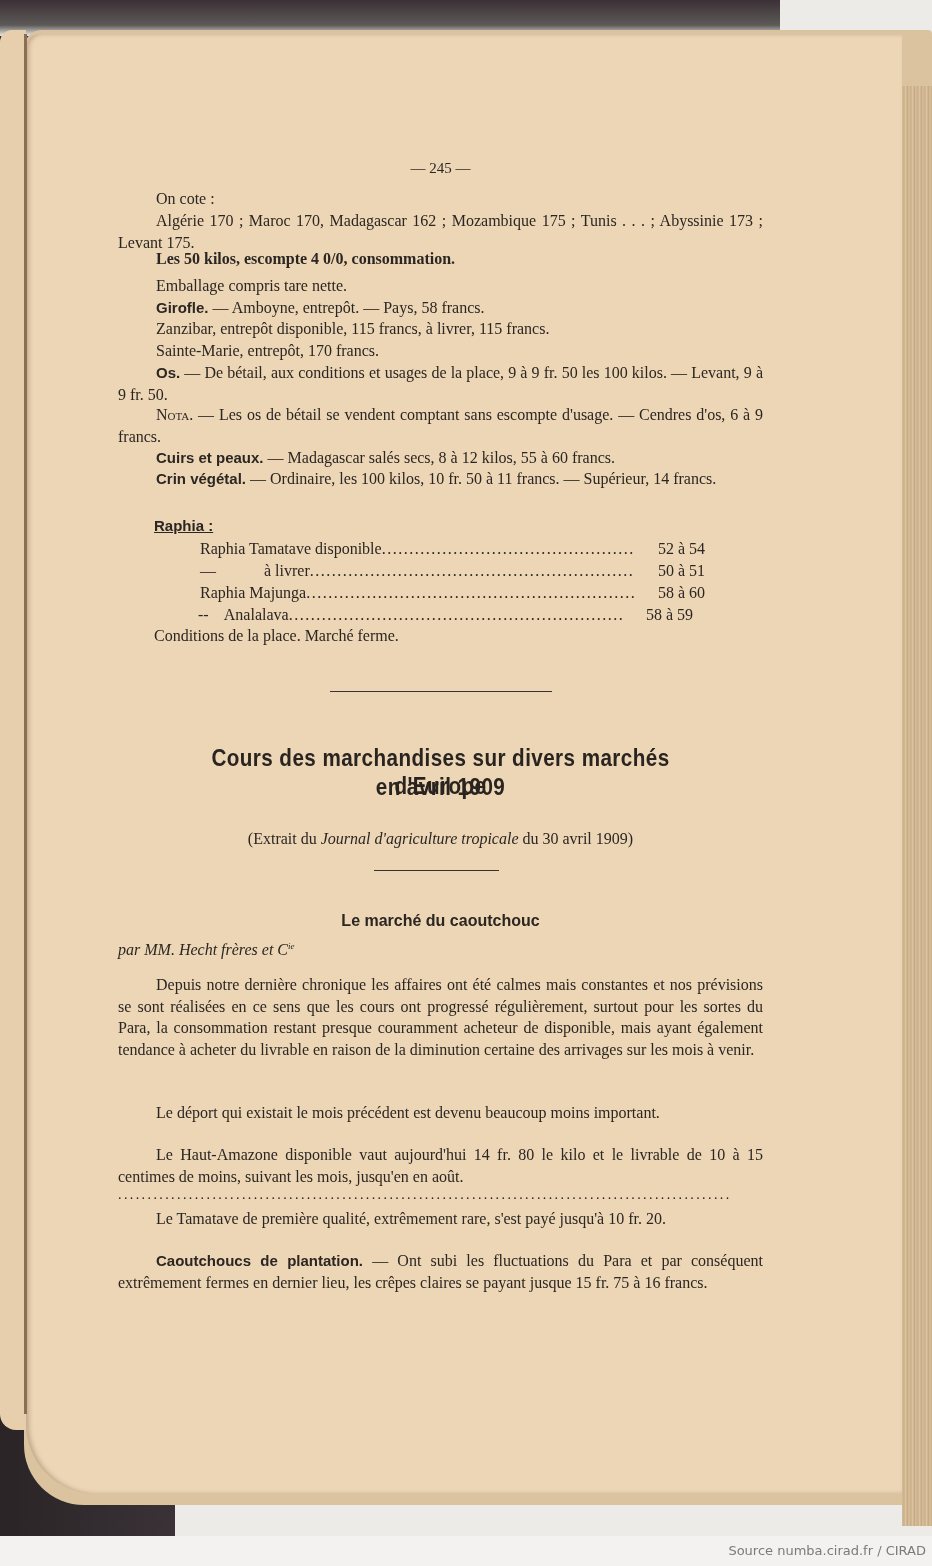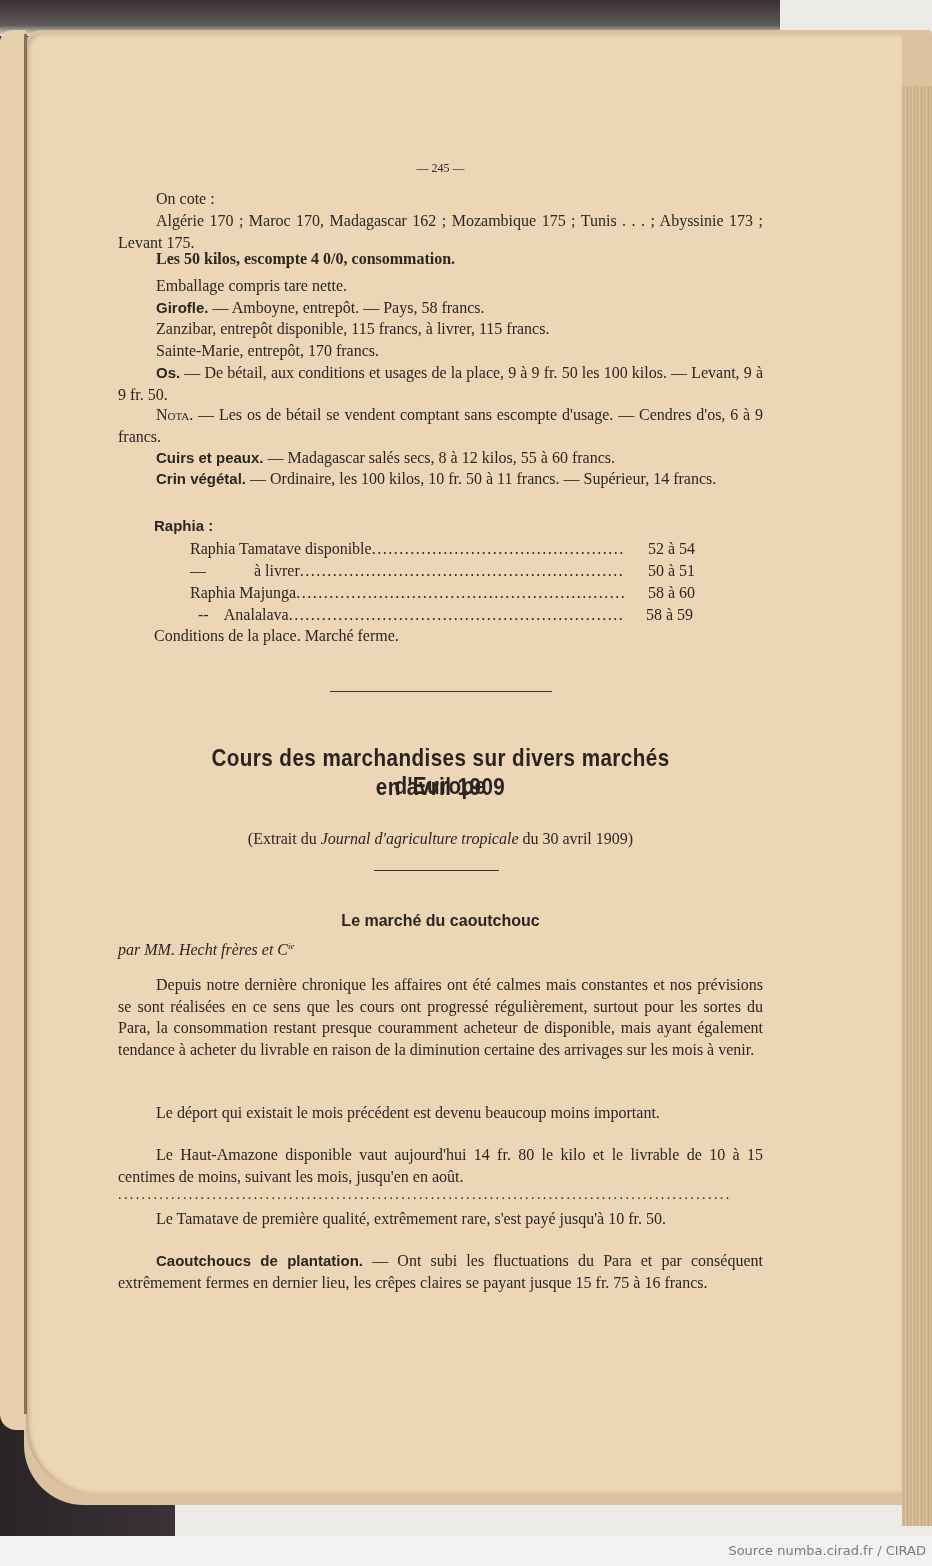--- a/index.html
+++ b/index.html
@@ -45,26 +45,26 @@
     }
     .spine-curl {
       position: absolute; left: 0; top: 30px; width: 26px; height: 1400px;
       background: #e7cfae;
       border-radius: 12px 0 0 16px;
     }
     .content {
       position: absolute; left: 118px; top: 0; width: 645px;
       color: #2c2622; font-size: 16px; line-height: 21.5px;
     }
-    .pnum { position: absolute; top: 158px; left: 0; width: 100%; text-align: center; font-size: 12px; }
+    .pnum { position: absolute; top: 158px; left: 0; width: 100%; text-align: center; font-size: 15px; }
     .p { position: absolute; left: 0; width: 645px; text-align: justify; }
     .ind { text-indent: 38px; }
     .b { font-family: "Liberation Sans Narrow", "Liberation Sans", "DejaVu Sans", sans-serif; font-weight: bold; font-size: 15px; }
     .sc { font-variant: small-caps; }
-    .rt { position: absolute; left: 72px; width: 505px; display: flex; align-items: baseline; white-space: nowrap; }
+    .rt { position: absolute; left: 82px; width: 505px; display: flex; align-items: baseline; white-space: nowrap; }
     .rt .lbl { flex: 0 0 auto; }
     .rt .dots { flex: 1 1 auto; overflow: hidden; letter-spacing: 1.5px; }
     .rt .val { flex: 0 0 auto; padding-left: 10px; width: 60px; text-align: right; }
     .rule { position: absolute; height: 1px; background: #3a322c; }
     .title {
       position: absolute; left: 0; width: 645px; text-align: center;
       font-family: "Liberation Sans", "DejaVu Sans", sans-serif; font-weight: bold;
       font-size: 24px; line-height: 28px; letter-spacing: 0.5px; color: #2a2420;
       transform: scaleX(0.86); transform-origin: center;
     }
@@ -101,21 +101,21 @@
   <div class="p ind" style="top:248px;font-weight:bold;">Les 50 kilos, escompte 4 0/0, consommation.</div>
   <div class="p ind" style="top:275px;">Emballage compris tare nette.</div>
   <div class="p ind" style="top:297px;"><span class="b">Girofle.</span><span> — Amboyne, entrepôt. — Pays, 58 francs.</span></div>
   <div class="p ind" style="top:318px;">Zanzibar, entrepôt disponible, 115 francs, à livrer, 115 francs.</div>
   <div class="p ind" style="top:340px;">Sainte-Marie, entrepôt, 170 francs.</div>
   <div class="p ind" style="top:362px;"><span class="b">Os.</span><span> — De bétail, aux conditions et usages de la place, 9 à 9 fr. 50 les 100 kilos. — Levant, 9 à 9 fr. 50.</span></div>
   <div class="p ind" style="top:404px;"><span class="sc">Nota.</span><span> — Les os de bétail se vendent comptant sans escompte d'usage. — Cendres d'os, 6 à 9 francs.</span></div>
   <div class="p ind" style="top:447px;"><span class="b">Cuirs et peaux.</span><span> — Madagascar salés secs, 8 à 12 kilos, 55 à 60 francs.</span></div>
   <div class="p ind" style="top:468px;"><span class="b">Crin végétal.</span><span> — Ordinaire, les 100 kilos, 10 fr. 50 à 11 francs. — Supérieur, 14 francs.</span></div>
 
-  <div class="p" style="top:515px; left:36px;"><span class="b">Raphia :</span></div>
+  <div class="p" style="top:515px; left:36px;text-decoration:underline;"><span class="b">Raphia :</span></div>
 
   <div class="rt" style="top:538px;">
     <span class="lbl">Raphia Tamatave disponible</span>
     <span class="dots">..................................................................</span>
     <span class="val">52 à 54</span>
   </div>
   <div class="rt" style="top:560px;">
     <span class="lbl" style="white-space:pre;">—            à livrer</span>
     <span class="dots">..................................................................</span>
     <span class="val">50 à 51</span>
@@ -143,17 +143,17 @@
 
   <div class="sec-h" style="top:910px;">Le marché du caoutchouc</div>
   <div class="byline" style="top:936px;"><span>par MM. Hecht frères et C</span><sup>ie</sup></div>
 
   <div class="p ind" style="top:974px;">Depuis notre dernière chronique les affaires ont été calmes mais constantes et nos prévisions se sont réalisées en ce sens que les cours ont progressé régulièrement, surtout pour les sortes du Para, la consommation restant presque couramment acheteur de disponible, mais ayant également tendance à acheter du livrable en raison de la diminution certaine des arrivages sur les mois à venir.</div>
   <div class="p ind" style="top:1102px;">Le déport qui existait le mois précédent est devenu beaucoup moins important.</div>
   <div class="p ind" style="top:1144px;">Le Haut-Amazone disponible vaut aujourd'hui 14 fr. 80 le kilo et le livrable de 10 à 15 centimes de moins, suivant les mois, jusqu'en en août.</div>
 
   <div class="dotline" style="top:1184px;">........................................................................................................</div>
 
-  <div class="p ind" style="top:1208px;">Le Tamatave de première qualité, extrêmement rare, s'est payé jusqu'à 10 fr. 50.</div>
+  <div class="p ind" style="top:1208px;">Le Tamatave de première qualité, extrêmement rare, s'est payé jusqu'à 10 fr. 20.</div>
   <div class="p ind" style="top:1250px;"><span class="b">Caoutchoucs de plantation.</span><span> — Ont subi les fluctuations du Para et par conséquent extrêmement fermes en dernier lieu, les crêpes claires se payant jusque 15 fr. 75 à 16 francs.</span></div>
 </div>
 
 <div class="source">Source numba.cirad.fr / CIRAD</div>
 
 </body></html>

